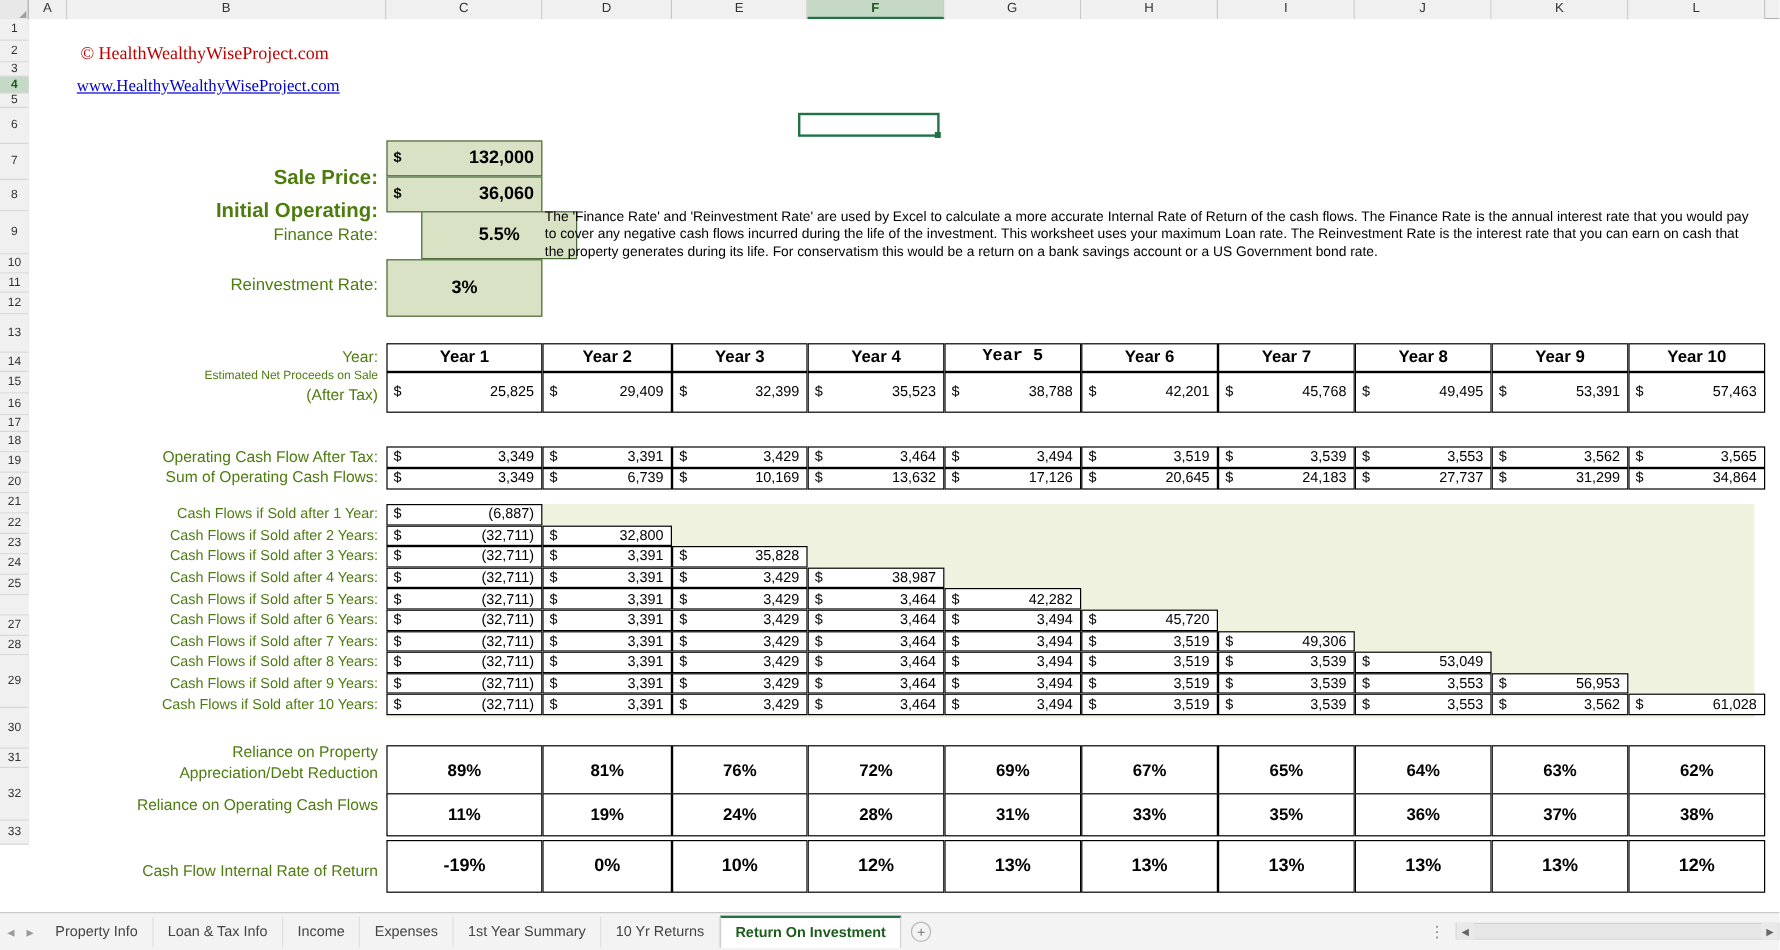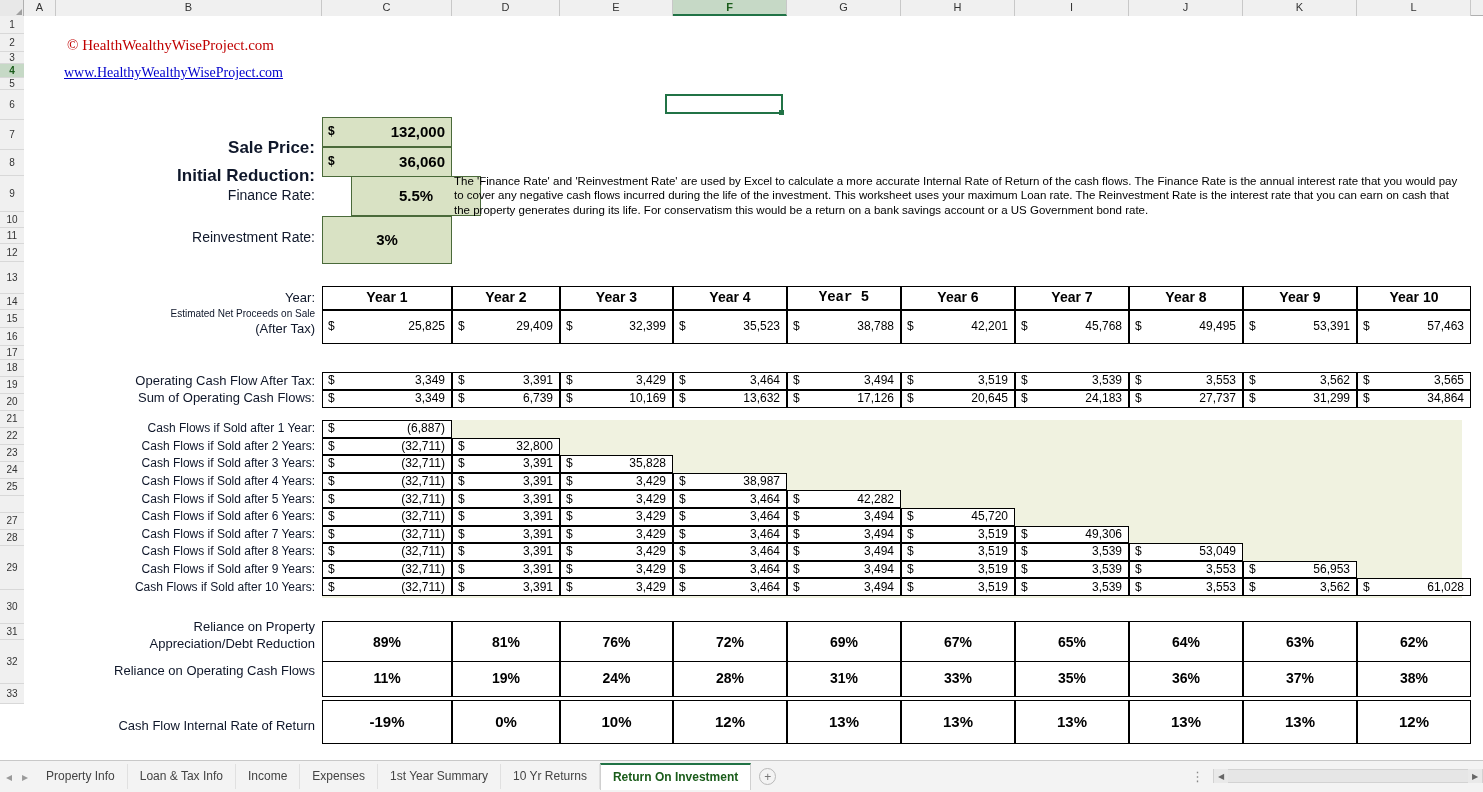--- a/index.html
+++ b/index.html
@@ -125,21 +125,21 @@
   }
   .thinbox {
     border: 1px solid #000000;
     background: #ffffff;
   }
 
   .lbl-right {
     justify-content: flex-end;
     padding-right: 4px;
     font-size: 13px;
-    color: #0f172a;
+    color: #4d7c0f;
   }
   .bigbold {
     font-weight: bold;
     font-size: 17px;
   }
   .dollar {
     position: absolute;
     left: 5px;
     font-size: 12px;
   }
@@ -322,21 +322,21 @@
     <div class="cell l link" style="left:40px; top:48px; height:18px;">www.HealthyWealthyWiseProject.com</div>
 
     <div class="selection" style="left:641px; top:78px; width:118px; height:20px;"></div>
 
     <div class="cell lbl-right bigbold" style="left:60px; top:118px; width:235px; height:28px;">Sale Price:</div>
     <div class="cell box" style="left:298px; top:101px; width:130px; height:30px;">
       <span class="dollar b">$</span>
       <span class="amount b" style="font-size:15px;">132,000</span>
     </div>
 
-    <div class="cell lbl-right bigbold" style="left:20px; top:146px; width:275px; height:28px;">Initial Reduction:</div>
+    <div class="cell lbl-right bigbold" style="left:20px; top:146px; width:275px; height:28px;">Initial Operating:</div>
     <div class="cell box" style="left:298px; top:131px; width:130px; height:30px;">
       <span class="dollar b">$</span>
       <span class="amount b" style="font-size:15px;">36,060</span>
     </div>
 
     <div class="cell lbl-right" style="left:60px; top:160px; width:235px; height:40px; font-size:14px;">Finance Rate:</div>
     <div class="cell c box b" style="left:298px; top:160px; width:130px; height:40px; font-size:15px;margin-left:29px;">5.5%</div>
 
     <div class="cell lbl-right" style="left:40px; top:196px; width:255px; height:52px; font-size:14px;">Reinvestment Rate:</div>
     <div class="cell c box b" style="left:298px; top:200px; width:130px; height:48px; font-size:15px;">3%</div>

